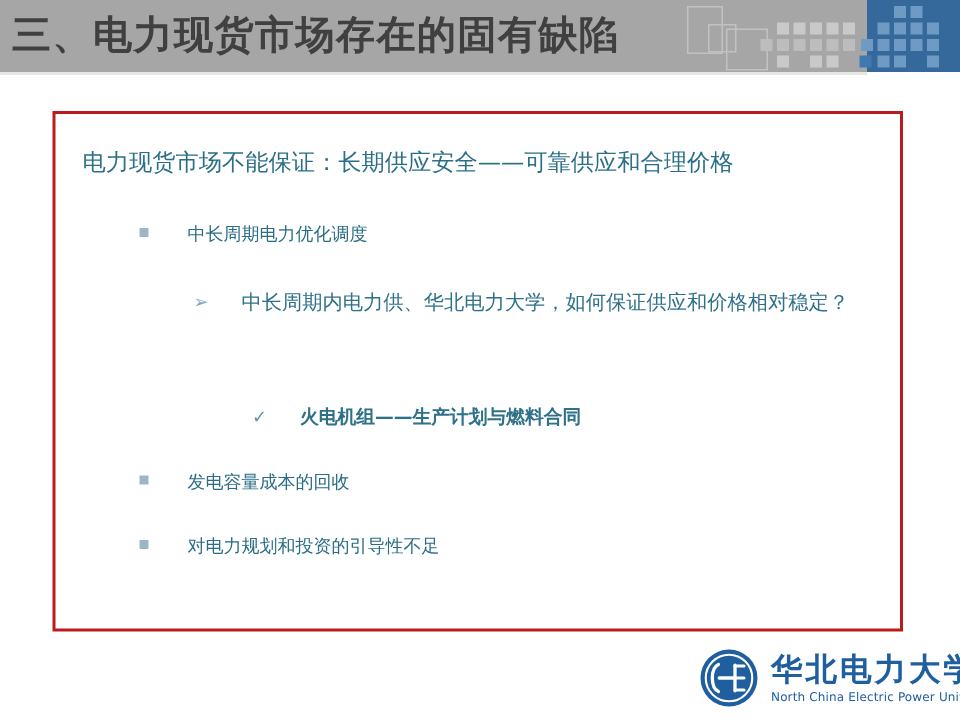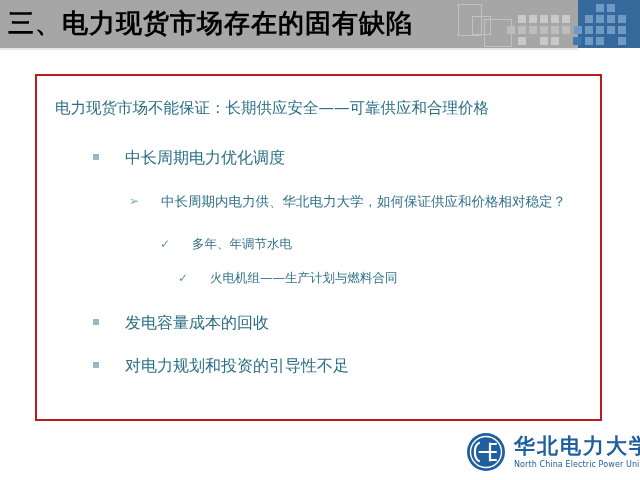--- a/index.html
+++ b/index.html
@@ -12,21 +12,21 @@
   }
 
   
   .header{
     position:absolute;left:0;top:0;width:640px;height:48px;
     background:#a6a6a6;
     overflow:hidden;
   }
   .header-title{
     position:absolute;left:8px;top:6px;
-    font-size:26px;font-weight:bold;color:#000000;
+    font-size:26px;font-weight:bold;color:#404040;
     letter-spacing:1px;
     white-space:nowrap;
     font-family:"DejaVu Sans","Liberation Sans",sans-serif;
   }
   .header-blue-panel{
     position:absolute;right:0;top:0;width:62px;height:48px;
     background:#35699c;
   }
   
   .deco-outline{
@@ -60,21 +60,21 @@
 
   .lead{
     position:absolute;left:18px;top:22px;
     font-size:15.5px;color:#2b6f86;
     white-space:nowrap;
   }
 
   .row{position:absolute;white-space:nowrap;}
 
   
-  .lvl1{font-size:16px;color:#2a6d85;}
+  .lvl1{font-size:12px;color:#2a6d85;}
   .lvl1 .bullet{
     display:inline-block;width:6px;height:6px;background:#9bb7c6;
     vertical-align:middle;margin-right:26px;position:relative;top:-2px;
   }
   
   .lvl2{font-size:13.5px;color:#2f7189;}
   .lvl2 .arrow{
     display:inline-block;margin-right:22px;color:#7fa9bd;font-size:12px;
     vertical-align:middle;position:relative;top:-1px;
   }
@@ -160,25 +160,22 @@
   <div class="lead">电力现货市场不能保证：长期供应安全——可靠供应和合理价格</div>
 
   <div class="row lvl1" style="left:56px;top:72px;">
     <span class="bullet"></span><span>中长周期电力优化调度</span>
   </div>
 
   <div class="row lvl2" style="left:92px;top:117px;">
     <span class="arrow">➢</span><span>中长周期内电力供、华北电力大学，如何保证供应和价格相对稳定？</span>
   </div>
 
-  <div class="row lvl3" style="left:123px;top:160px;">
-    <span class="check">✓</span><span>多年、年调节水电</span>
-  </div>
 
-  <div class="row lvl3" style="left:141px;top:194px;">
+  <div class="row lvl3" style="left:131px;top:194px;font-weight:bold;">
     <span class="check">✓</span><span>火电机组——生产计划与燃料合同</span>
   </div>
 
   <div class="row lvl1" style="left:56px;top:237px;">
     <span class="bullet"></span><span>发电容量成本的回收</span>
   </div>
 
   <div class="row lvl1" style="left:56px;top:280px;">
     <span class="bullet"></span><span>对电力规划和投资的引导性不足</span>
   </div>

